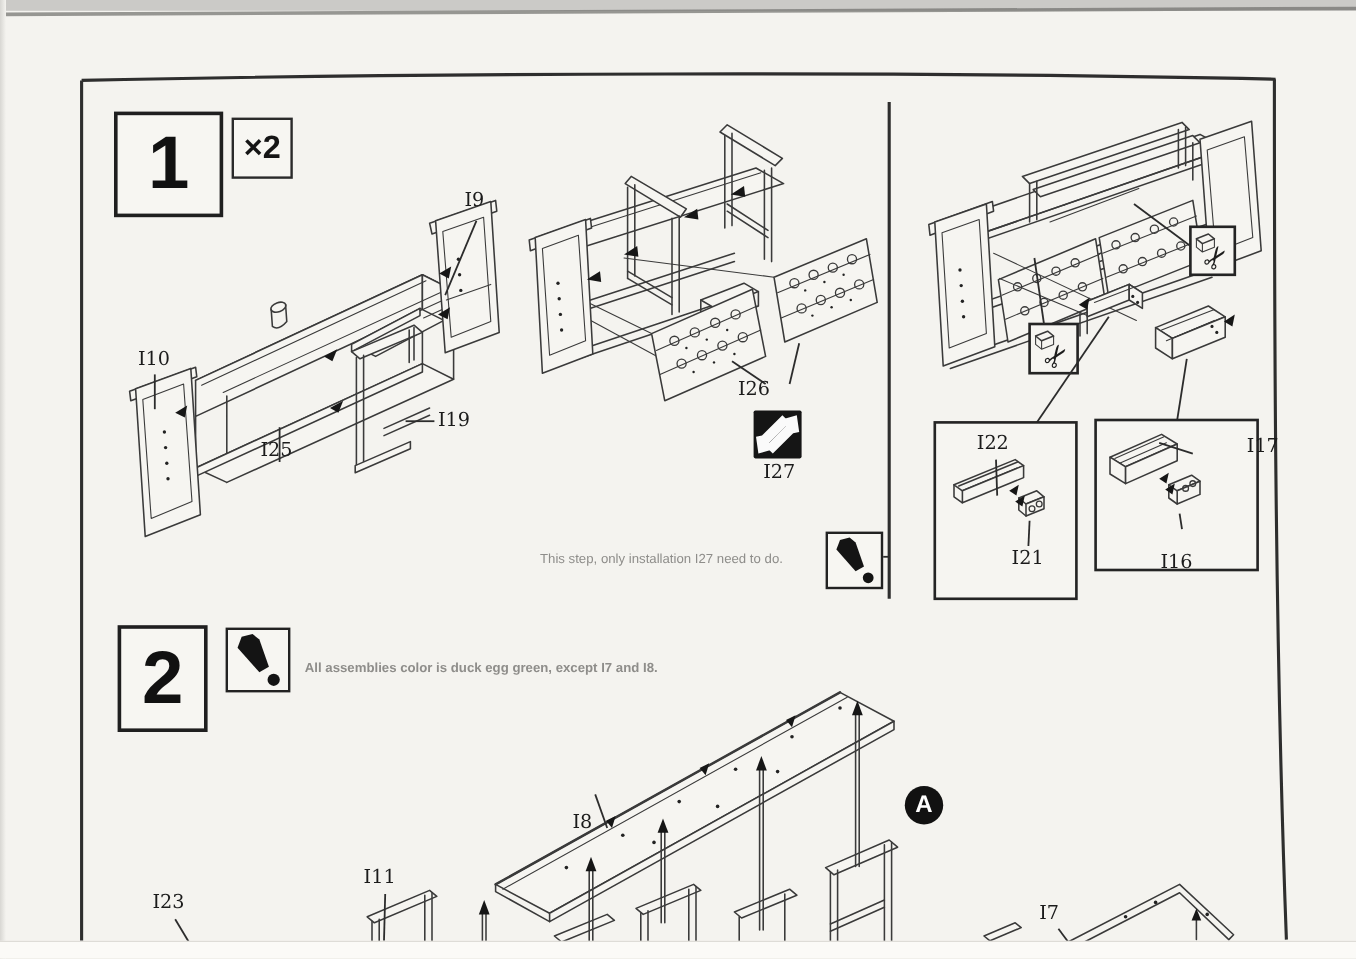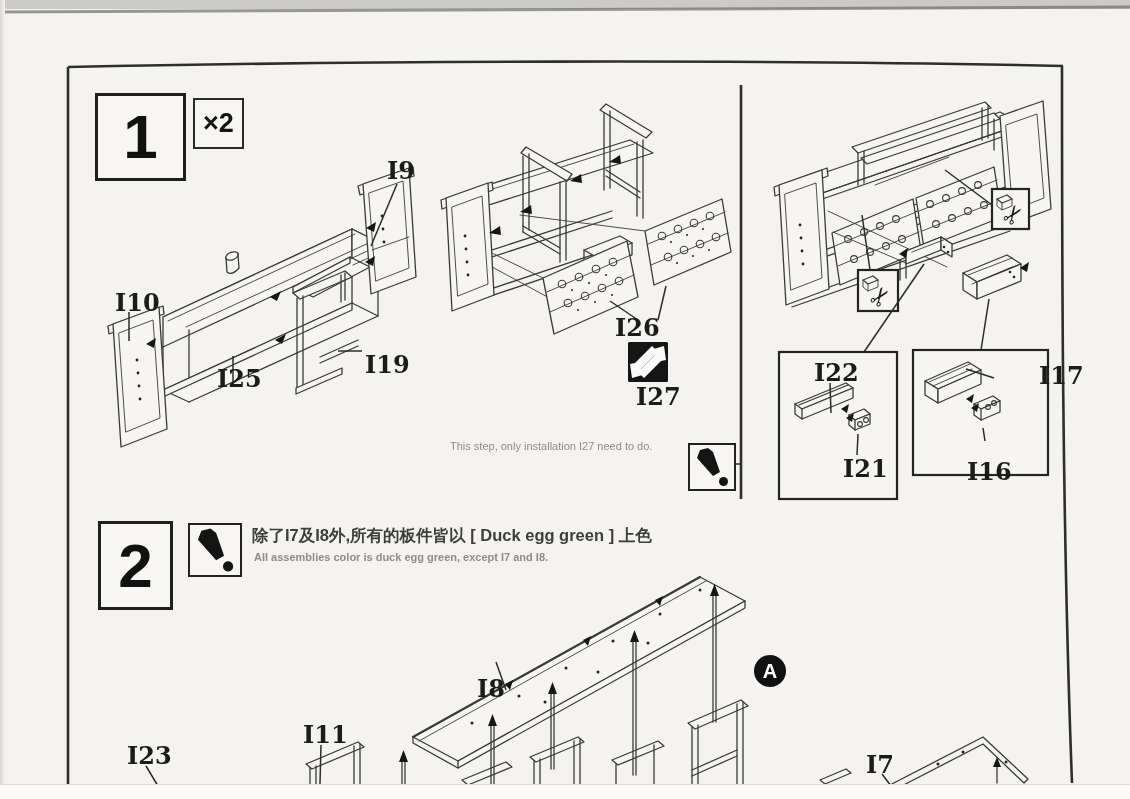--- a/index.html
+++ b/index.html
@@ -17,21 +17,21 @@
   .ln{fill:none;stroke:#3a3a3a;stroke-width:1.3;stroke-linecap:round;stroke-linejoin:round;}
   .thin{stroke-width:.9;}
   .bold{stroke-width:2.1;}
   .blk{fill:#161616;stroke:none;}
   .ldr{fill:none;stroke:#2c2c2c;stroke-width:1.5;}
   .frame{fill:none;stroke:#2e2e2e;stroke-width:2.6;}
   .boxr{fill:#f6f5f1;stroke:#242424;stroke-width:2.2;}
   .gauge{fill:none;stroke:#3a3a3a;stroke-width:1.1;}
   .dot{fill:#222;stroke:none;}
   .scis{font-family:"DejaVu Sans",sans-serif;font-size:25px;fill:#1d1d1d;}
-  .lbl{position:absolute;font-family:"DejaVu Serif",serif;font-weight:bold;font-size:24px;
+  .lbl{position:absolute;font-family:"DejaVu Serif",serif;font-weight:normal;font-size:16px;
         color:#1b1b1b;line-height:1;white-space:nowrap;}
   .stepbox{position:absolute;background:#f7f6f2;border:3px solid #1f1f1f;display:flex;
         align-items:center;justify-content:center;}
   .stepnum{font-weight:700;font-size:62px;color:#111;line-height:1;}
   .multbox{position:absolute;background:#f7f6f2;border:2.5px solid #2a2a2a;display:flex;
         align-items:center;justify-content:center;font-weight:700;font-size:27px;color:#151515;}
   .notebox{position:absolute;background:#f7f6f2;border:2.2px solid #222;}
   .note-zh{position:absolute;font-size:15px;font-weight:600;color:#4a4a49;white-space:nowrap;}
   .note-en{position:absolute;font-size:11px;font-weight:500;color:#8e8d8a;white-space:nowrap;}
   .note2-zh{position:absolute;font-size:16.5px;font-weight:600;color:#3d3d3c;white-space:nowrap;}
@@ -410,45 +410,44 @@
   <div class="stepbox" style="left:95px;top:93px;width:85px;height:82px;">
     <span class="stepnum">1</span>
   </div>
   <div class="multbox" style="left:193px;top:98px;width:47px;height:47px;">
     <span>×2</span>
   </div>
   <div class="stepbox" style="left:98px;top:521px;width:69px;height:83px;">
     <span class="stepnum">2</span>
   </div>
 
-  <div class="note-en" style="left:450px;top:440px;">This step, only installation I27 need to do.</div>
+  <div class="note-en" style="left:450px;top:460px;">This step, only installation I27 need to do.</div>
   <div class="notebox" style="left:688px;top:443px;width:44px;height:44px;">
     <svg width="44" height="44" viewBox="0 0 44 44">
       <polygon fill="#141414" points="7,13 10,5 18,3 23,7 30,27 23,31"></polygon>
       <circle fill="#141414" cx="33.5" cy="36.5" r="4.5"></circle>
     </svg>
   </div>
 
   <div class="notebox" style="left:188px;top:523px;width:50px;height:50px;">
     <svg width="50" height="50" viewBox="0 0 44 44">
       <polygon fill="#141414" points="7,13 10,5 18,3 23,7 30,27 23,31"></polygon>
       <circle fill="#141414" cx="33.5" cy="36.5" r="4.5"></circle>
     </svg>
   </div>
-  <div class="note2-zh" style="left:252px;top:525px;">除了I7及I8外,所有的板件皆以 [ Duck egg green ] 上色</div>
   <div class="note-en" style="left:254px;top:551px;font-weight:bold;">All assemblies color is duck egg green, except I7 and I8.</div>
 
   <div class="marker-a" style="left:754px;top:655px;">
     <span>A</span>
   </div>
 
   <div class="lbl" style="left:387px;top:159px;">I9</div>
   <div class="lbl" style="left:115px;top:291px;">I10</div>
   <div class="lbl" style="left:217px;top:367px;">I25</div>
-  <div class="lbl" style="left:365px;top:353px;">I19</div>
+  <div class="lbl" style="left:365px;top:342px;">I19</div>
   <div class="lbl" style="left:615px;top:316px;">I26</div>
   <div class="lbl" style="left:636px;top:385px;text-align:right;">I27</div>
   <div class="lbl" style="left:814px;top:361px;">I22</div>
   <div class="lbl" style="left:843px;top:457px;">I21</div>
   <div class="lbl" style="left:993px;top:364px;margin-left:46px;">I17</div>
   <div class="lbl" style="left:967px;top:460px;">I16</div>
   <div class="lbl" style="left:477px;top:677px;">I8</div>
   <div class="lbl" style="left:303px;top:723px;">I11</div>
   <div class="lbl" style="left:127px;top:744px;">I23</div>
   <div class="lbl" style="left:866px;top:753px;">I7</div>

